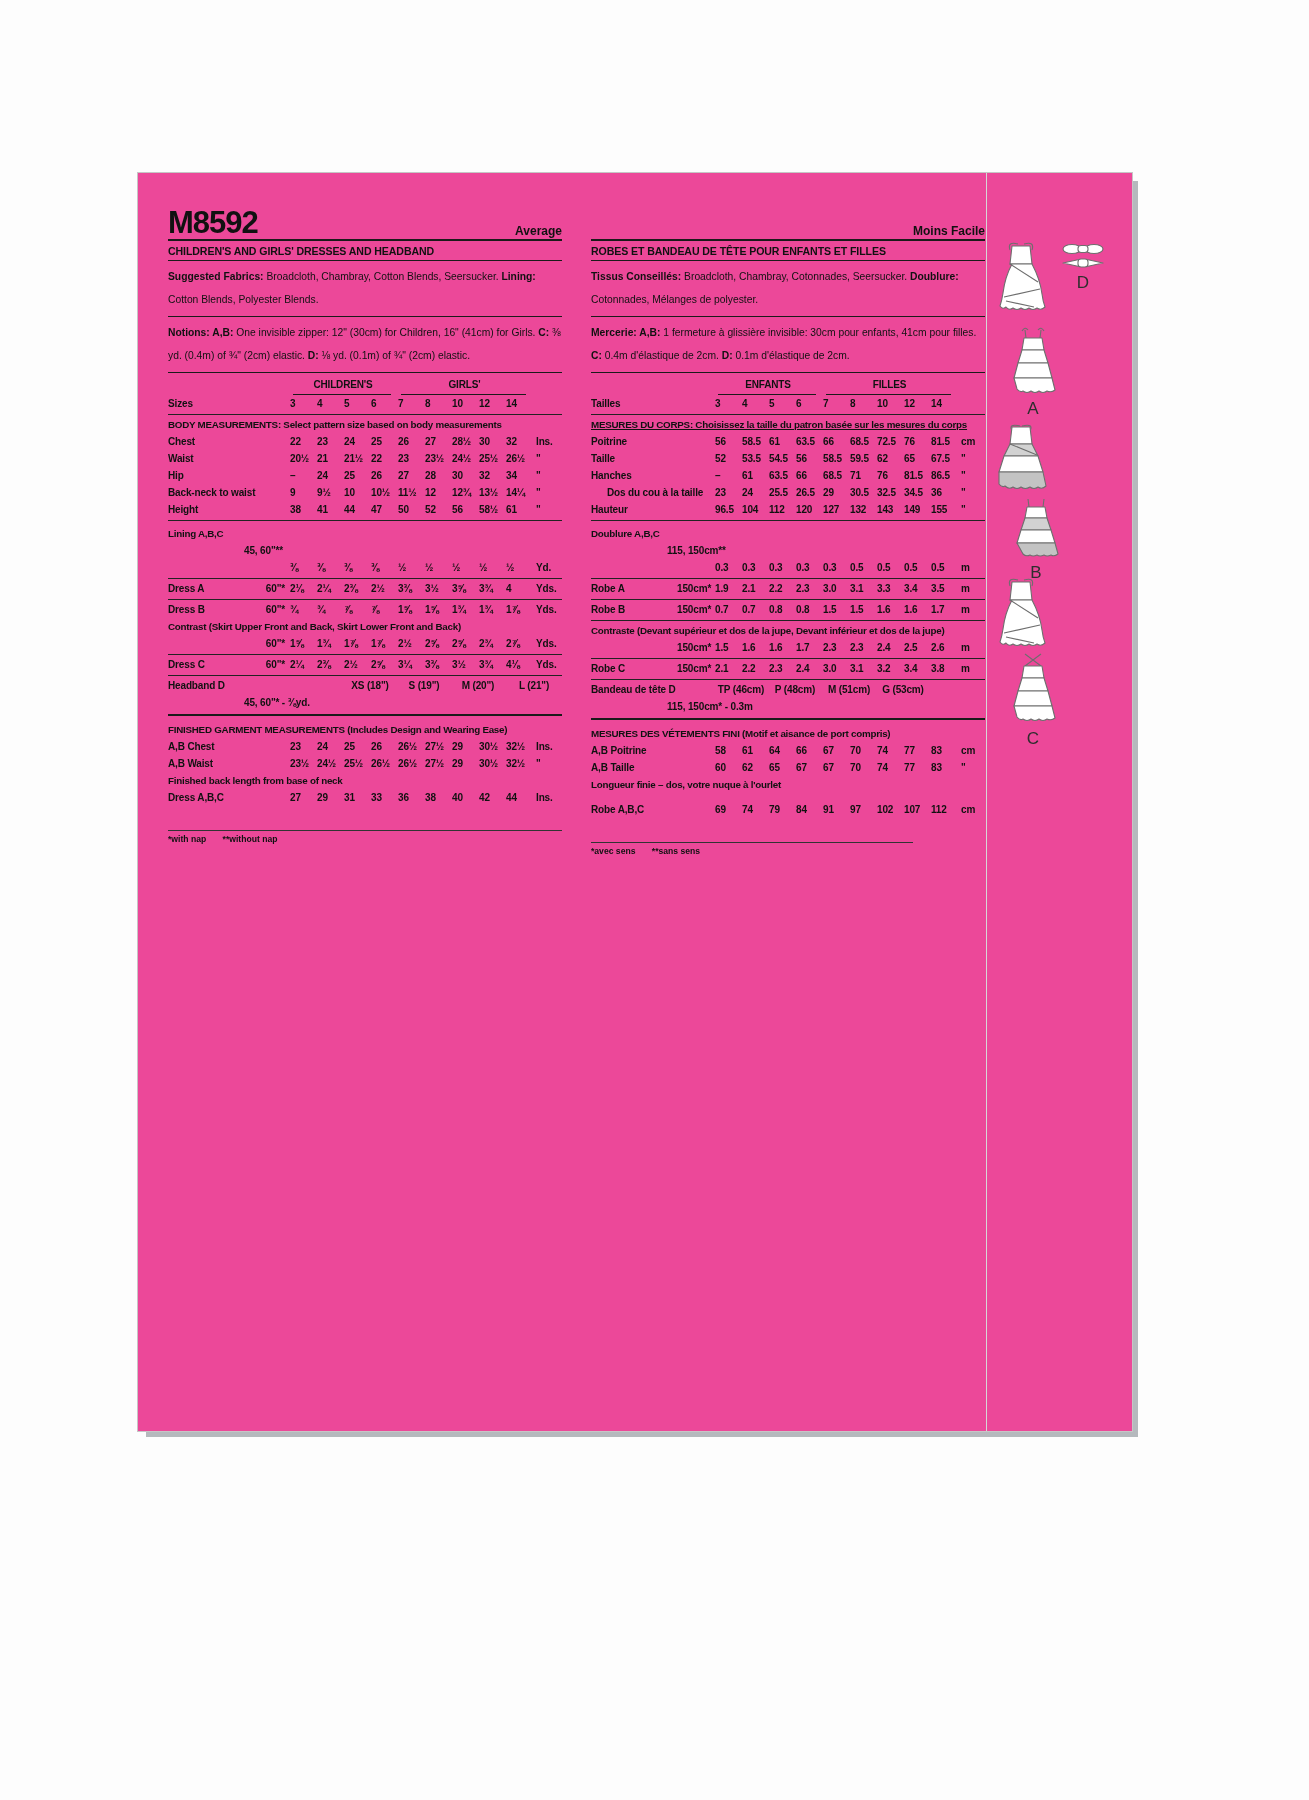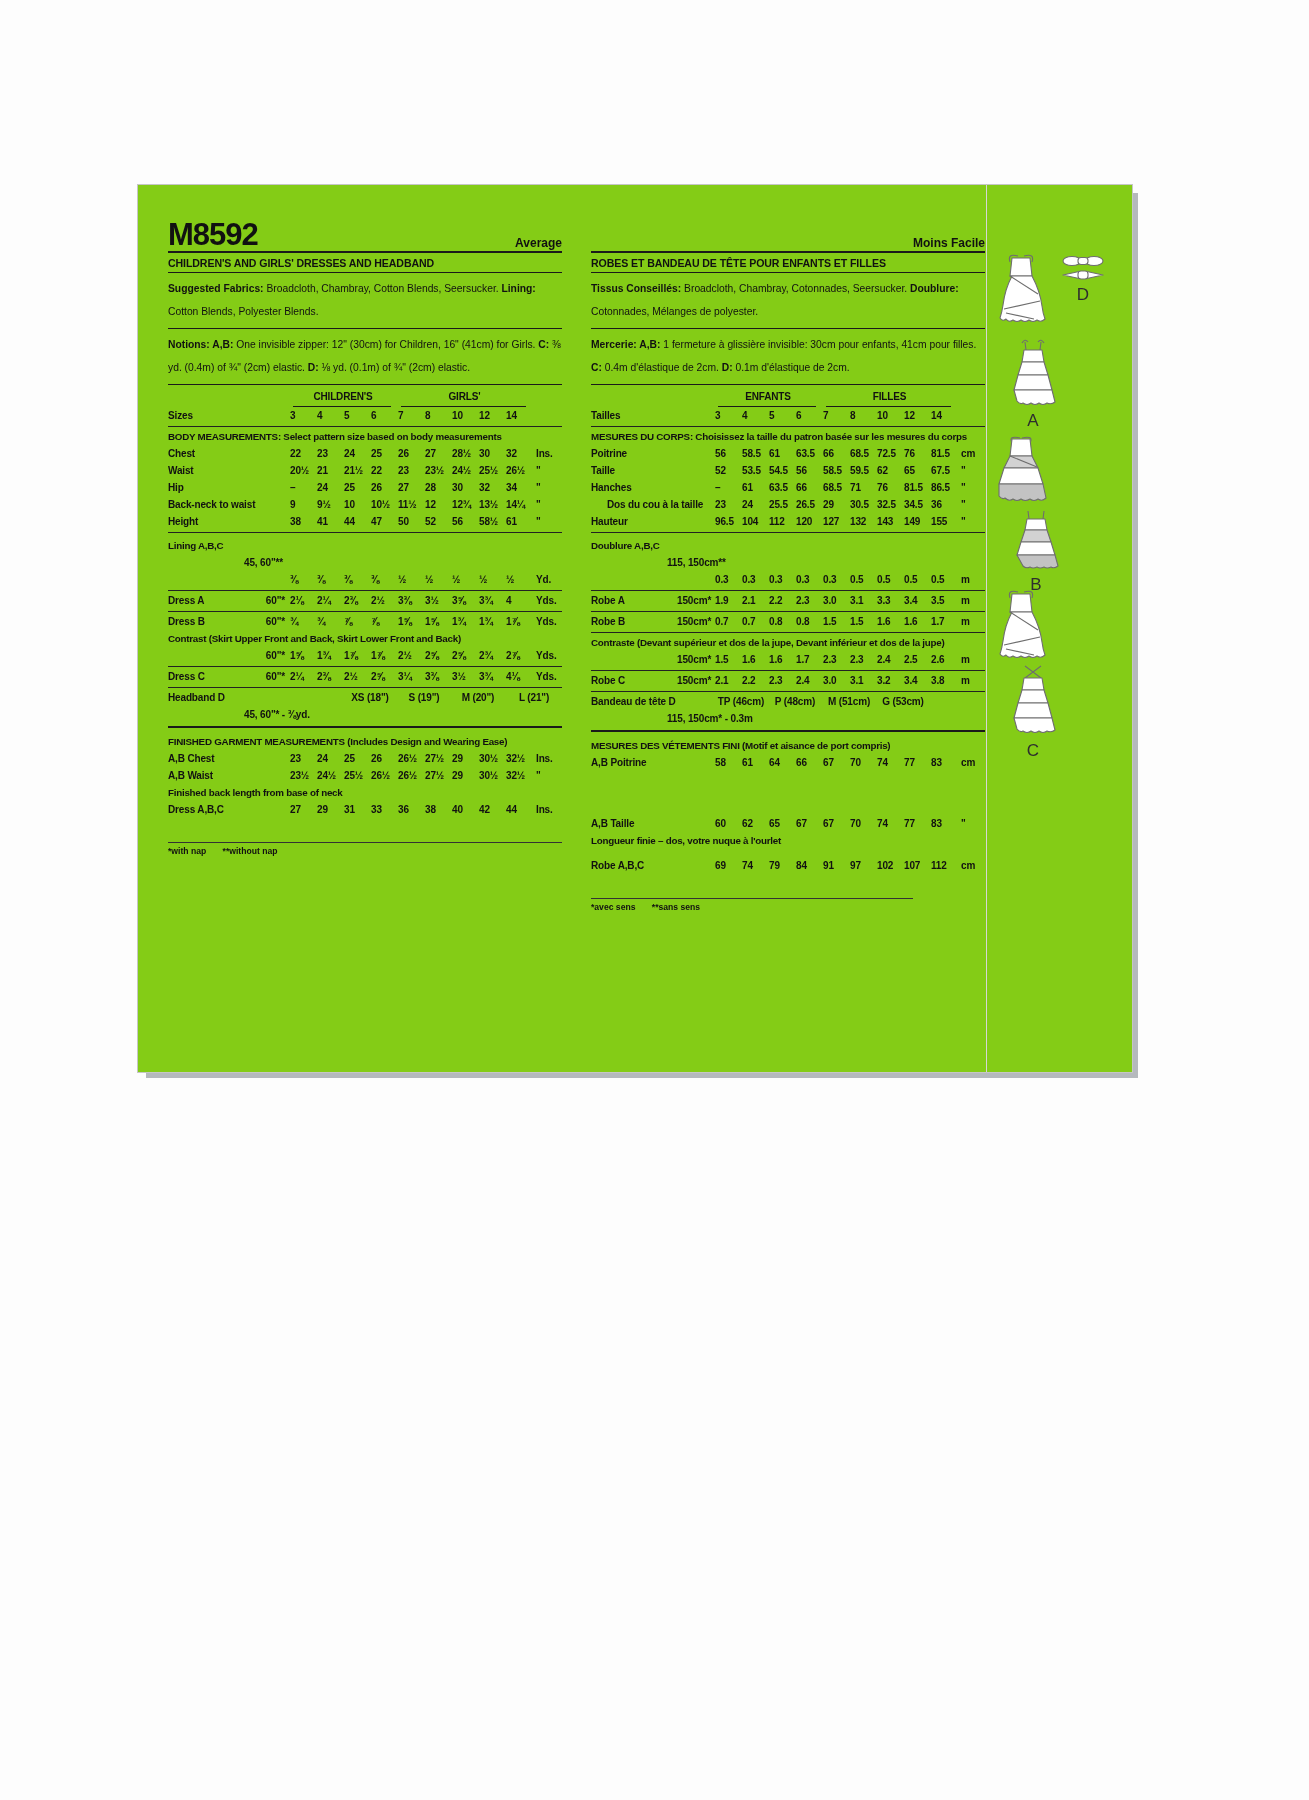--- a/index.html
+++ b/index.html
@@ -1,18 +1,18 @@
 <!DOCTYPE html>
 <html><head>
 <meta charset="utf-8">
 <style>
   *{margin:0;padding:0;box-sizing:border-box}
   html,body{background:#fdfdfd}
   body{width:1309px;height:1800px;position:relative;font-family:"Liberation Sans",sans-serif;color:#111}
-  .page{position:absolute;left:137px;top:184px;width:996px;height:889px;background:#84cc16;
+  .page{position:absolute;left:137px;top:172px;width:996px;height:1260px;background:#ec4899;
         border:1px solid #c6c6c6;box-shadow:7px 7px 0 -2px #b5b9bd}
   .fold{position:absolute;left:848px;top:0;height:100%;width:1px;background:#d6d6d6}
   .col{position:absolute;top:26px}
   .col-en{left:30px;width:394px}
   .col-fr{left:453px;width:394px}
   .titlebar{display:flex;justify-content:space-between;align-items:flex-end;height:42px;
             border-bottom:2px solid #1a1a1a;padding-bottom:1px}
   .titlebar-fr{justify-content:flex-end}
   .brand{font-size:31px;font-weight:700;letter-spacing:-1px;line-height:30px}
   .difficulty{font-size:12px;font-weight:700}
@@ -310,21 +310,21 @@
           <div class="tcell ">5</div>
           <div class="tcell ">6</div>
           <div class="tcell ">7</div>
           <div class="tcell ">8</div>
           <div class="tcell ">10</div>
           <div class="tcell ">12</div>
           <div class="tcell ">14</div>
           <div class="tcell unit"></div>
         </div>
         <div class="trow ">
-          <div class="tcell full" style="grid-column: span 12;">MESURES DU CORPS: Choisissez la taille du patron basée sur les mesures du corps</div>
+          <div class="tcell full" style="grid-column: span 12; text-decoration: underline;">MESURES DU CORPS: Choisissez la taille du patron basée sur les mesures du corps</div>
         </div>
         <div class="trow ">
           <div class="tcell lab" style="grid-column: span 2;">Poitrine</div>
           <div class="tcell ">56</div>
           <div class="tcell ">58.5</div>
           <div class="tcell ">61</div>
           <div class="tcell ">63.5</div>
           <div class="tcell ">66</div>
           <div class="tcell ">68.5</div>
           <div class="tcell ">72.5</div>
@@ -483,21 +483,21 @@
           <div class="tcell ">64</div>
           <div class="tcell ">66</div>
           <div class="tcell ">67</div>
           <div class="tcell ">70</div>
           <div class="tcell ">74</div>
           <div class="tcell ">77</div>
           <div class="tcell ">83</div>
           <div class="tcell unit">cm</div>
         </div>
         <div class="trow ">
-          <div class="tcell lab" style="grid-column: span 2; margin-top: 44px;">A,B Taille</div>
+          <div class="tcell lab" style="grid-column: span 2;">A,B Taille</div>
           <div class="tcell ">60</div>
           <div class="tcell ">62</div>
           <div class="tcell ">65</div>
           <div class="tcell ">67</div>
           <div class="tcell ">67</div>
           <div class="tcell ">70</div>
           <div class="tcell ">74</div>
           <div class="tcell ">77</div>
           <div class="tcell ">83</div>
           <div class="tcell unit">"</div>

